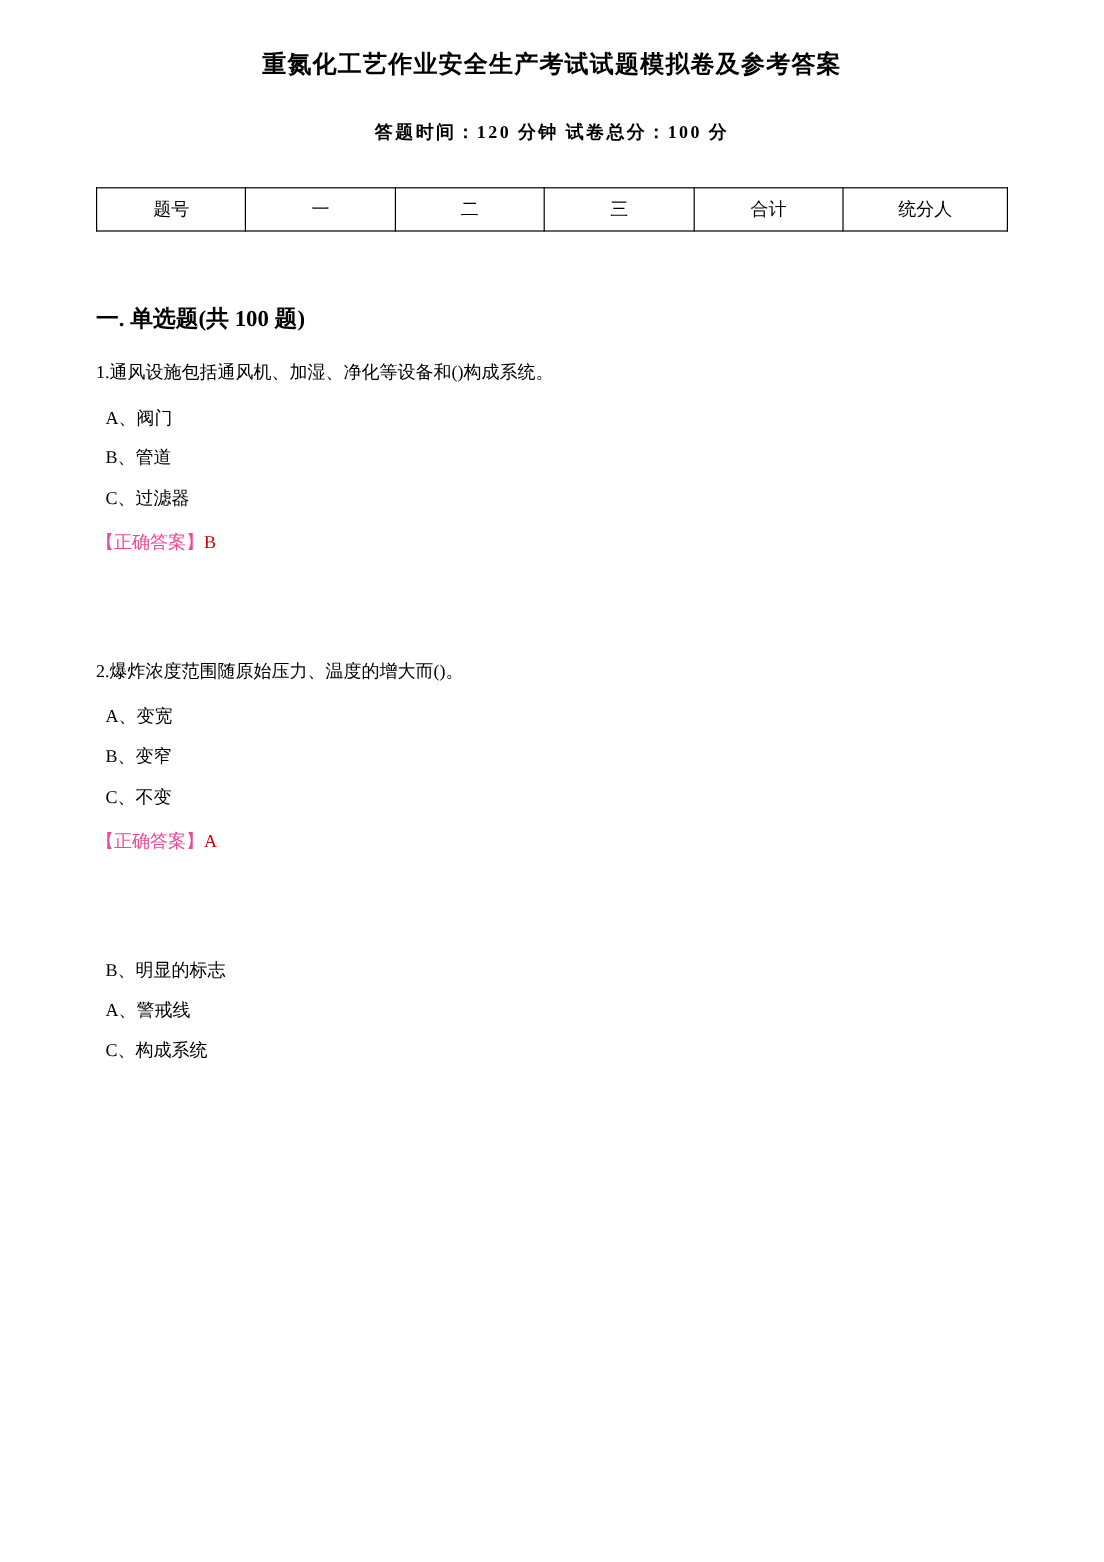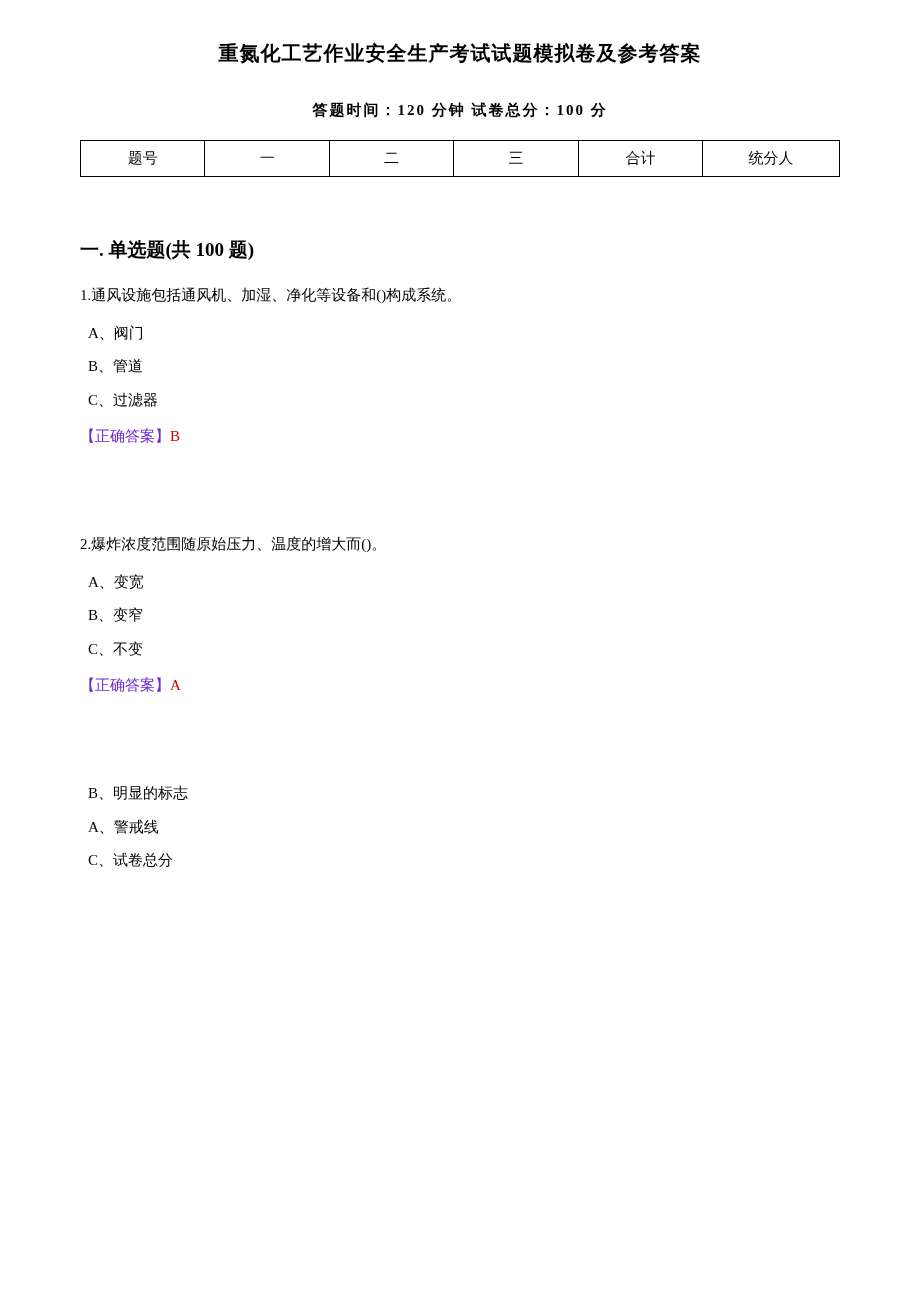--- a/index.html
+++ b/index.html
@@ -20,21 +20,21 @@
       text-align: center;
       font-size: 20px;
       font-weight: bold;
       margin-bottom: 34px;
       letter-spacing: 1px;
     }
     .subtitle {
       text-align: center;
       font-size: 15px;
       font-weight: bold;
-      margin-bottom: 20px;
+      margin-bottom: 36px;
       letter-spacing: 2px;
     }
     .score-table {
       width: 100%;
       border-collapse: collapse;
       margin-bottom: 30px;
     }
     .score-table td {
       border: 1px solid #000;
       text-align: center;
@@ -64,21 +64,21 @@
       margin-left: 8px;
       line-height: 1.7;
     }
     .answer {
       color: #cc0000;
       font-size: 15px;
       margin-top: 14px;
       font-weight: normal;
     }
     .answer-bracket {
-      color: #6d28d9;
+      color: #ec4899;
     }
     .spacer {
       height: 50px;
     }
     .small-spacer {
       height: 20px;
     }
   </style>
 </head>
 <body>
@@ -124,14 +124,14 @@
   <div class="answer">
     <span class="answer-bracket">【正确答案】</span><span>A</span>
   </div>
 </div>
 
 <div class="spacer"></div>
 
 <div class="question-block">
   <div class="option">B、明显的标志</div>
   <div class="option">A、警戒线</div>
-  <div class="option">C、试卷总分</div>
+  <div class="option">C、构成系统</div>
 </div>
 
 </body></html>

